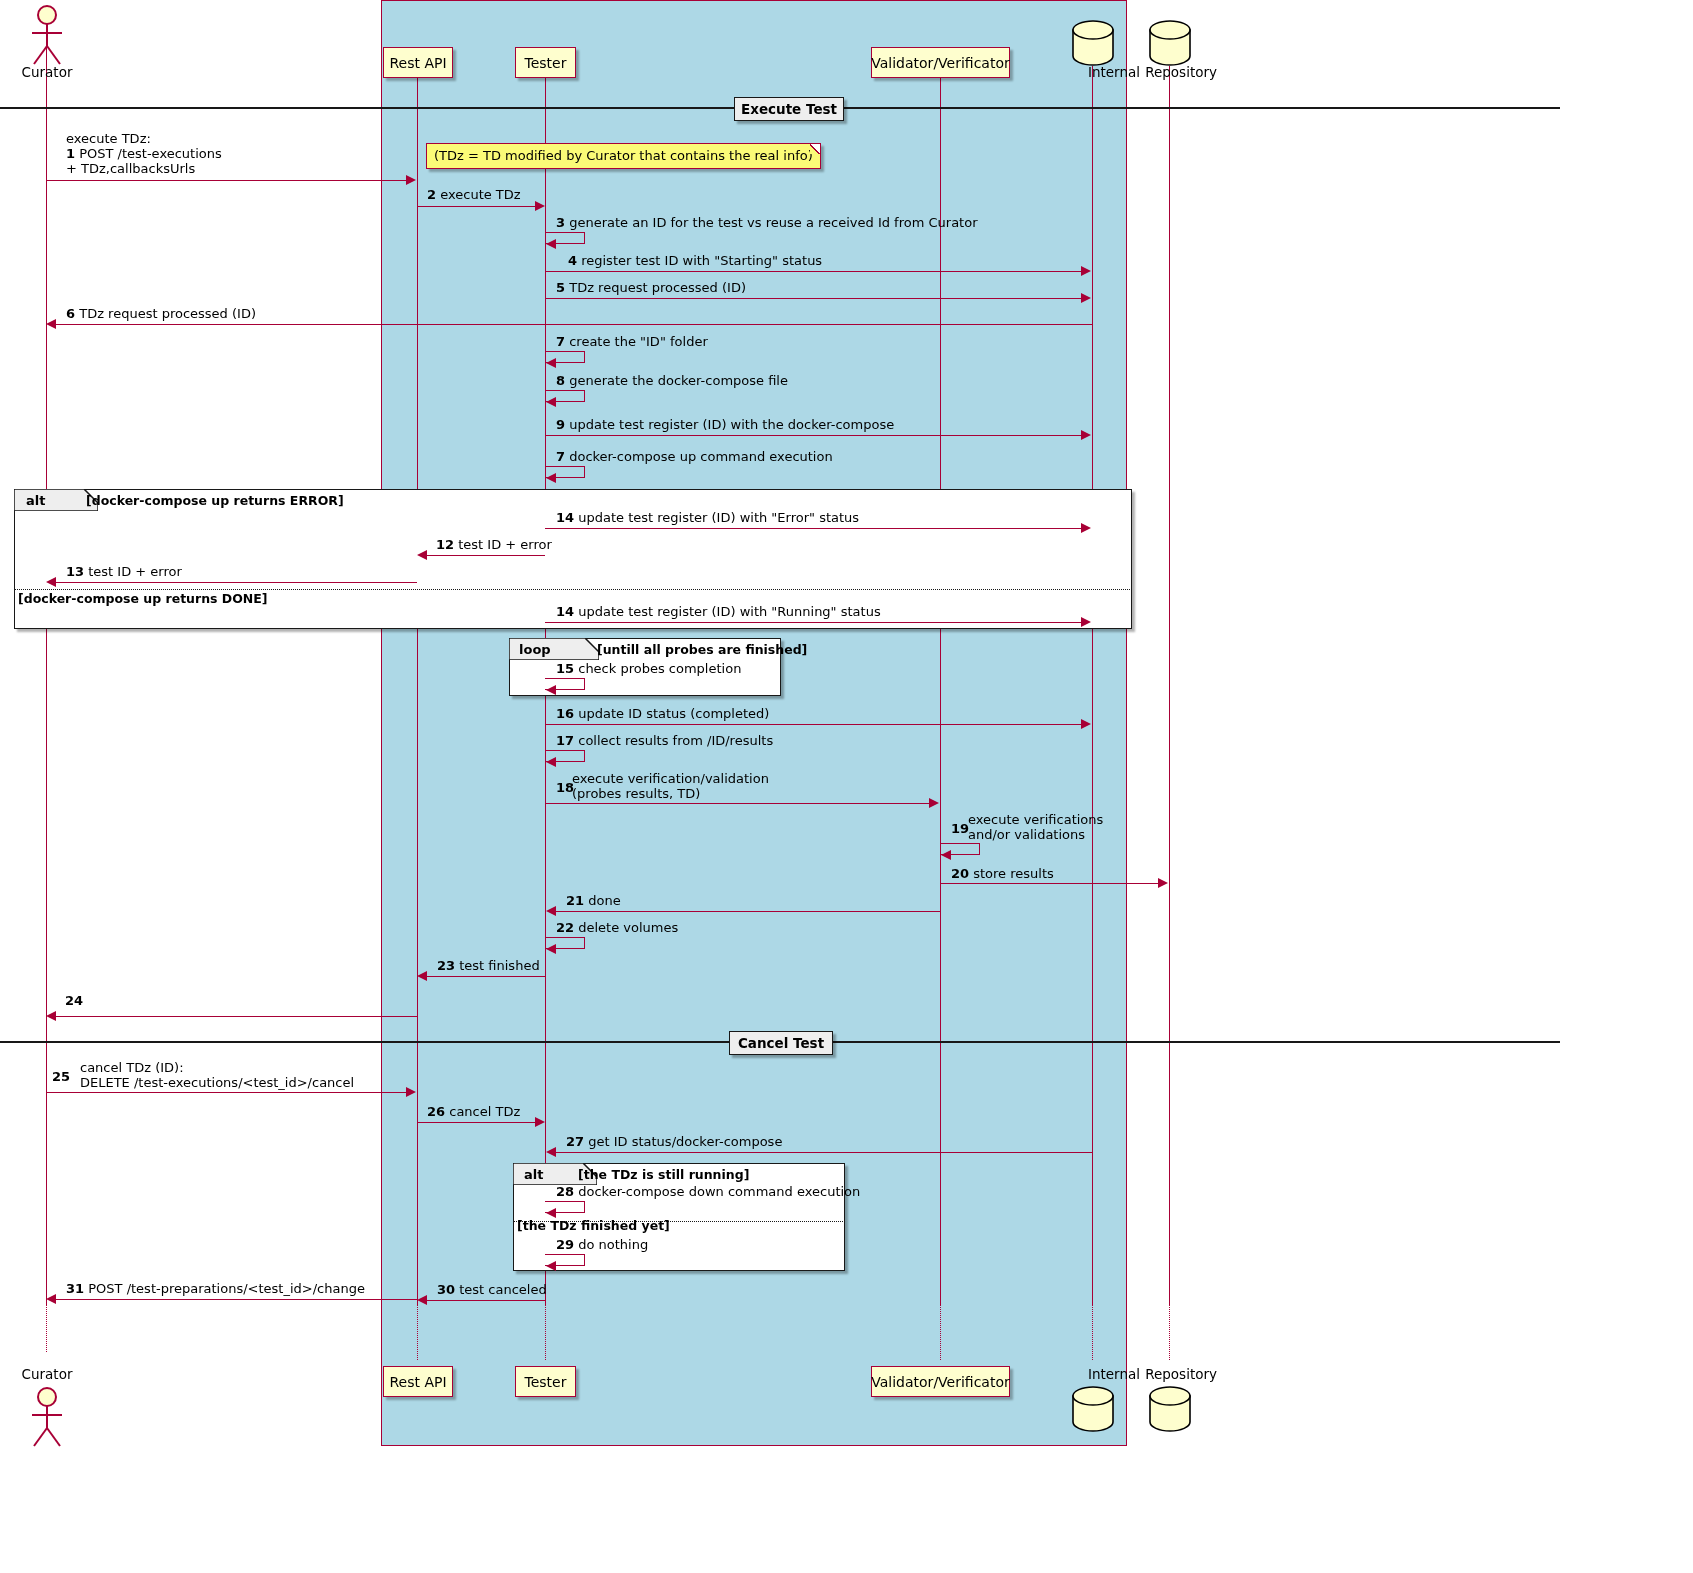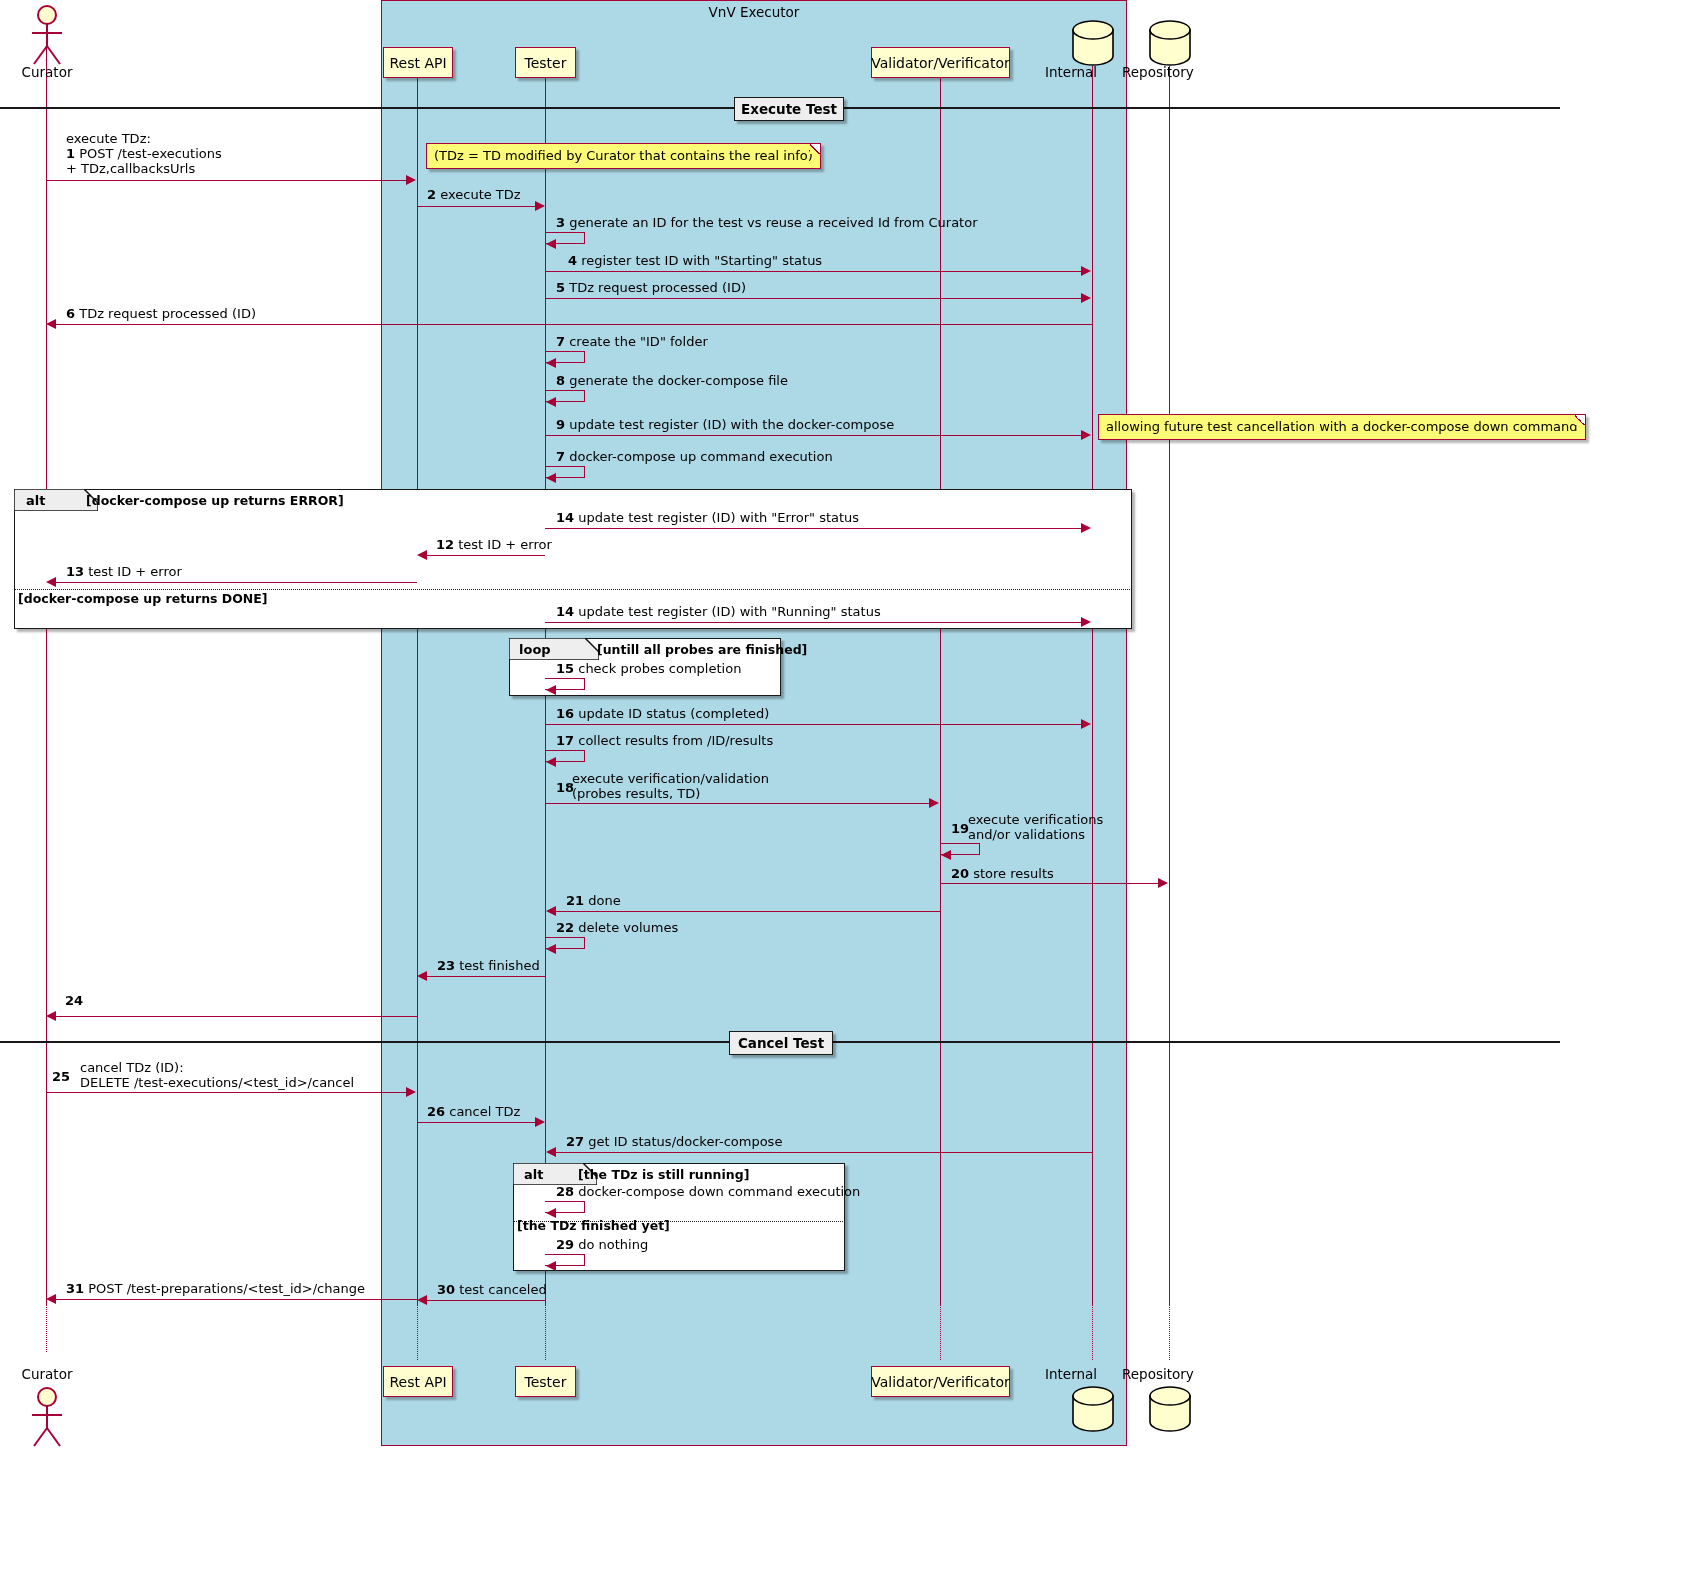--- a/index.html
+++ b/index.html
@@ -11,21 +11,21 @@
   .grouptitle{font-size:13.5px;color:#000;text-align:center;font-weight:normal;}
   
   .participant{background:#FEFECE;border:1.5px solid #A80036;box-sizing:border-box;
      font-size:14px;color:#000;display:flex;align-items:center;justify-content:center;
      box-shadow:3px 3px 2px rgba(0,0,0,.28);white-space:nowrap;}
   .lifeline{background:#A80036;width:1px;}
   .dashline{border-left:1px dotted #A80036;width:0;}
   
   .actorlabel{font-size:13.5px;color:#000;text-align:center;white-space:nowrap;}
   
-  .dblabel{font-size:13.5px;color:#000;text-align:left;white-space:nowrap;}
+  .dblabel{font-size:13.5px;color:#000;text-align:right;white-space:nowrap;}
   
   .msgline{background:#A80036;height:1px;}
   .msgtext{font-size:13px;color:#000;white-space:nowrap;line-height:15px;}
   .msgnum{font-weight:bold;}
   .arrowR{width:0;height:0;border-top:5px solid transparent;border-bottom:5px solid transparent;border-left:10px solid #A80036;}
   .arrowL{width:0;height:0;border-top:5px solid transparent;border-bottom:5px solid transparent;border-right:10px solid #A80036;}
   
   .selfbox{border:1px solid #A80036;border-left:none;box-sizing:border-box;}
   
   .divider{height:2px;background:#181818;box-shadow:0 3px 2px -2px rgba(0,0,0,.35);}
@@ -41,21 +41,20 @@
      padding:4px 7px;box-shadow:3px 3px 2px rgba(0,0,0,.28);white-space:nowrap;line-height:16px;}
   .note-fold{position:absolute;top:0;right:0;width:10px;height:10px;
      background:linear-gradient(225deg,#ffffff 0 50%, #A80036 50% 56%, #FBFB77 56% 100%);}
 </style>
 </head>
 <body>
 
 <div id="canvas">
 
   <div class="abs groupbox" style="left:381px;top:0px;width:746px;height:1446px;"></div>
-  <div class="abs grouptitle" style="left:381px;top:4px;width:746px;">VnV Executor</div>
 
   <div class="abs lifeline" style="left:46px;top:28px;height:1276px;"></div>
   <div class="abs dashline" style="left:46px;top:1304px;height:48px;"></div>
 
   <div class="abs lifeline" style="left:417px;top:78px;height:1226px;"></div>
   <div class="abs dashline" style="left:417px;top:1304px;height:56px;"></div>
 
   <div class="abs lifeline" style="left:545px;top:78px;height:1226px;"></div>
   <div class="abs dashline" style="left:545px;top:1304px;height:56px;"></div>
 
@@ -196,24 +195,20 @@
   <div class="abs selfbox" style="left:545px;top:390px;width:40px;height:12px;"></div>
   <div class="abs arrowL" style="left:546px;top:397px;"></div>
 
   <div class="abs msgtext" style="left:556px;top:417px;">
     <span class="msgnum">9</span>
     <span>update test register (ID) with the docker-compose</span>
   </div>
   <div class="abs msgline" style="left:545px;top:435px;width:537px;"></div>
   <div class="abs arrowR" style="left:1081px;top:430px;"></div>
 
-  <div class="abs note" style="left:1098px;top:414px;">
-    <span>allowing future test cancellation with a docker-compose down command</span>
-    <span class="note-fold"></span>
-  </div>
 
   <div class="abs msgtext" style="left:556px;top:449px;">
     <span class="msgnum">7</span>
     <span>docker-compose up command execution</span>
   </div>
   <div class="abs selfbox" style="left:545px;top:466px;width:40px;height:12px;"></div>
   <div class="abs arrowL" style="left:546px;top:473px;"></div>
 
   <div class="abs frag frag-white" style="left:14px;top:489px;width:1118px;height:140px;"></div>
   <div class="abs" style="left:14px;top:489px;width:84px;height:22px;">

